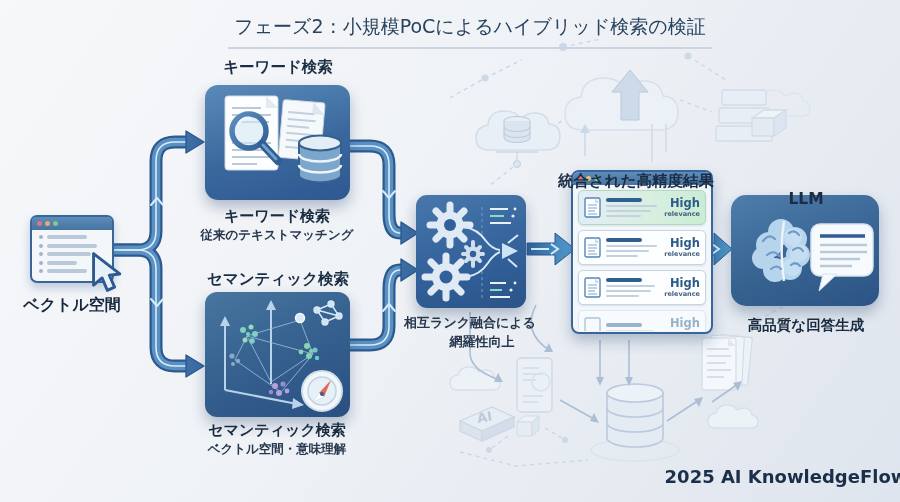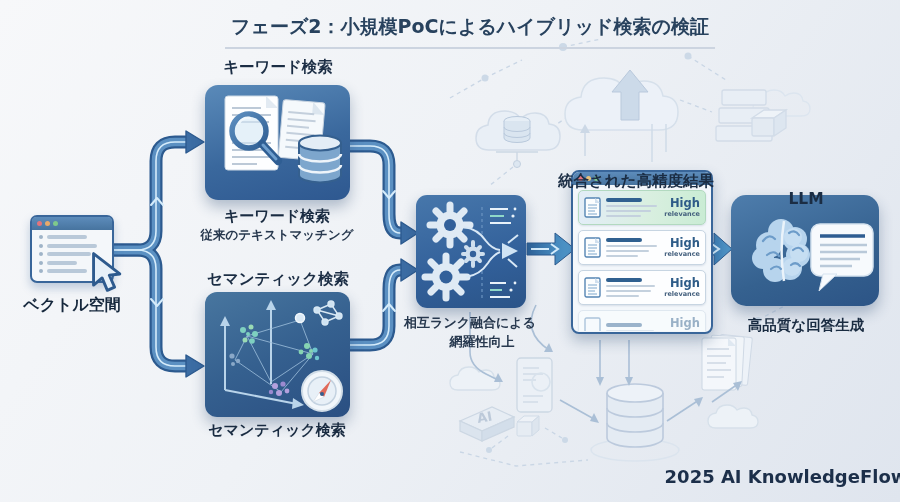--- a/index.html
+++ b/index.html
@@ -4,21 +4,21 @@
 <style>
   html,body{margin:0;padding:0;}
   body{font-family:"DejaVu Sans","Liberation Sans",sans-serif;}
   .canvas{position:relative;width:900px;height:502px;overflow:hidden;
     background:linear-gradient(125deg,#f7f8fa 0%,#eff2f6 45%,#dfe5ee 100%);}
   .canvas *{box-sizing:border-box;}
   svg.bg{position:absolute;left:0;top:0;z-index:1;}
   svg.pipes{position:absolute;left:0;top:0;z-index:2;}
   .layer{position:absolute;z-index:3;}
   .txt{position:absolute;z-index:4;white-space:nowrap;text-align:center;transform:translateX(-50%);}
-  .title{left:470px;top:14px;font-size:19px;font-weight:700;color:#28425e;
+  .title{left:470px;top:14px;font-size:19px;font-weight:400;color:#28425e;
     padding:0 6px 7px;border-bottom:2px solid #ccd4e0;}
   .heading{font-size:15.5px;font-weight:800;color:#1b2d44;}
   .cap-b{font-size:15px;font-weight:800;color:#192b41;}
   .cap-s{font-size:12.5px;font-weight:600;color:#27384e;}
   .footer{left:786px;top:466px;font-size:18px;font-weight:800;color:#1c2f4a;}
 
   
   .gbox{position:absolute;border-radius:13px;box-shadow:0 7px 14px rgba(38,68,108,.32);}
   .kw-box{left:205px;top:85px;width:145px;height:115px;
     background:linear-gradient(165deg,#5a8ab9 0%,#3a689d 55%,#2e5890 100%);}
@@ -355,20 +355,21 @@
       <g>
         <circle cx="117" cy="99" r="20" fill="#f2f7fb" stroke="#d2dee8" stroke-width="2"></circle>
         <circle cx="117" cy="99" r="14" fill="#e8f0f7" stroke="#c3d2e0" stroke-width="1.5"></circle>
         <polygon points="126,88 114,101 119,105" fill="#e06a5a"></polygon>
         <polygon points="108,110 119,105 114,101" fill="#ffffff" stroke="#d0d9e3" stroke-width=".6"></polygon>
         <circle cx="117" cy="102" r="2" fill="#35608f"></circle>
       </g>
     </svg>
   </div>
   <div class="txt cap-b" style="left:277px;top:421px;">セマンティック検索</div>
+  <div class="txt cap-s" style="left:277px;top:441px;">ベクトル空間・意味理解</div>
 
   <div class="layer gbox rrf-box">
     <svg width="110" height="113" viewBox="0 0 110 113">
       <g>
         <g stroke="#dfeaf4" stroke-width="7" stroke-linecap="round">
           <line x1="34" y1="16" x2="34" y2="10"></line>
             <line x1="34" y1="44" x2="34" y2="50"></line>
           <line x1="14" y1="30" x2="20" y2="30"></line>
             <line x1="48" y1="30" x2="54" y2="30"></line>
           <line x1="20" y1="16" x2="24" y2="20"></line>

